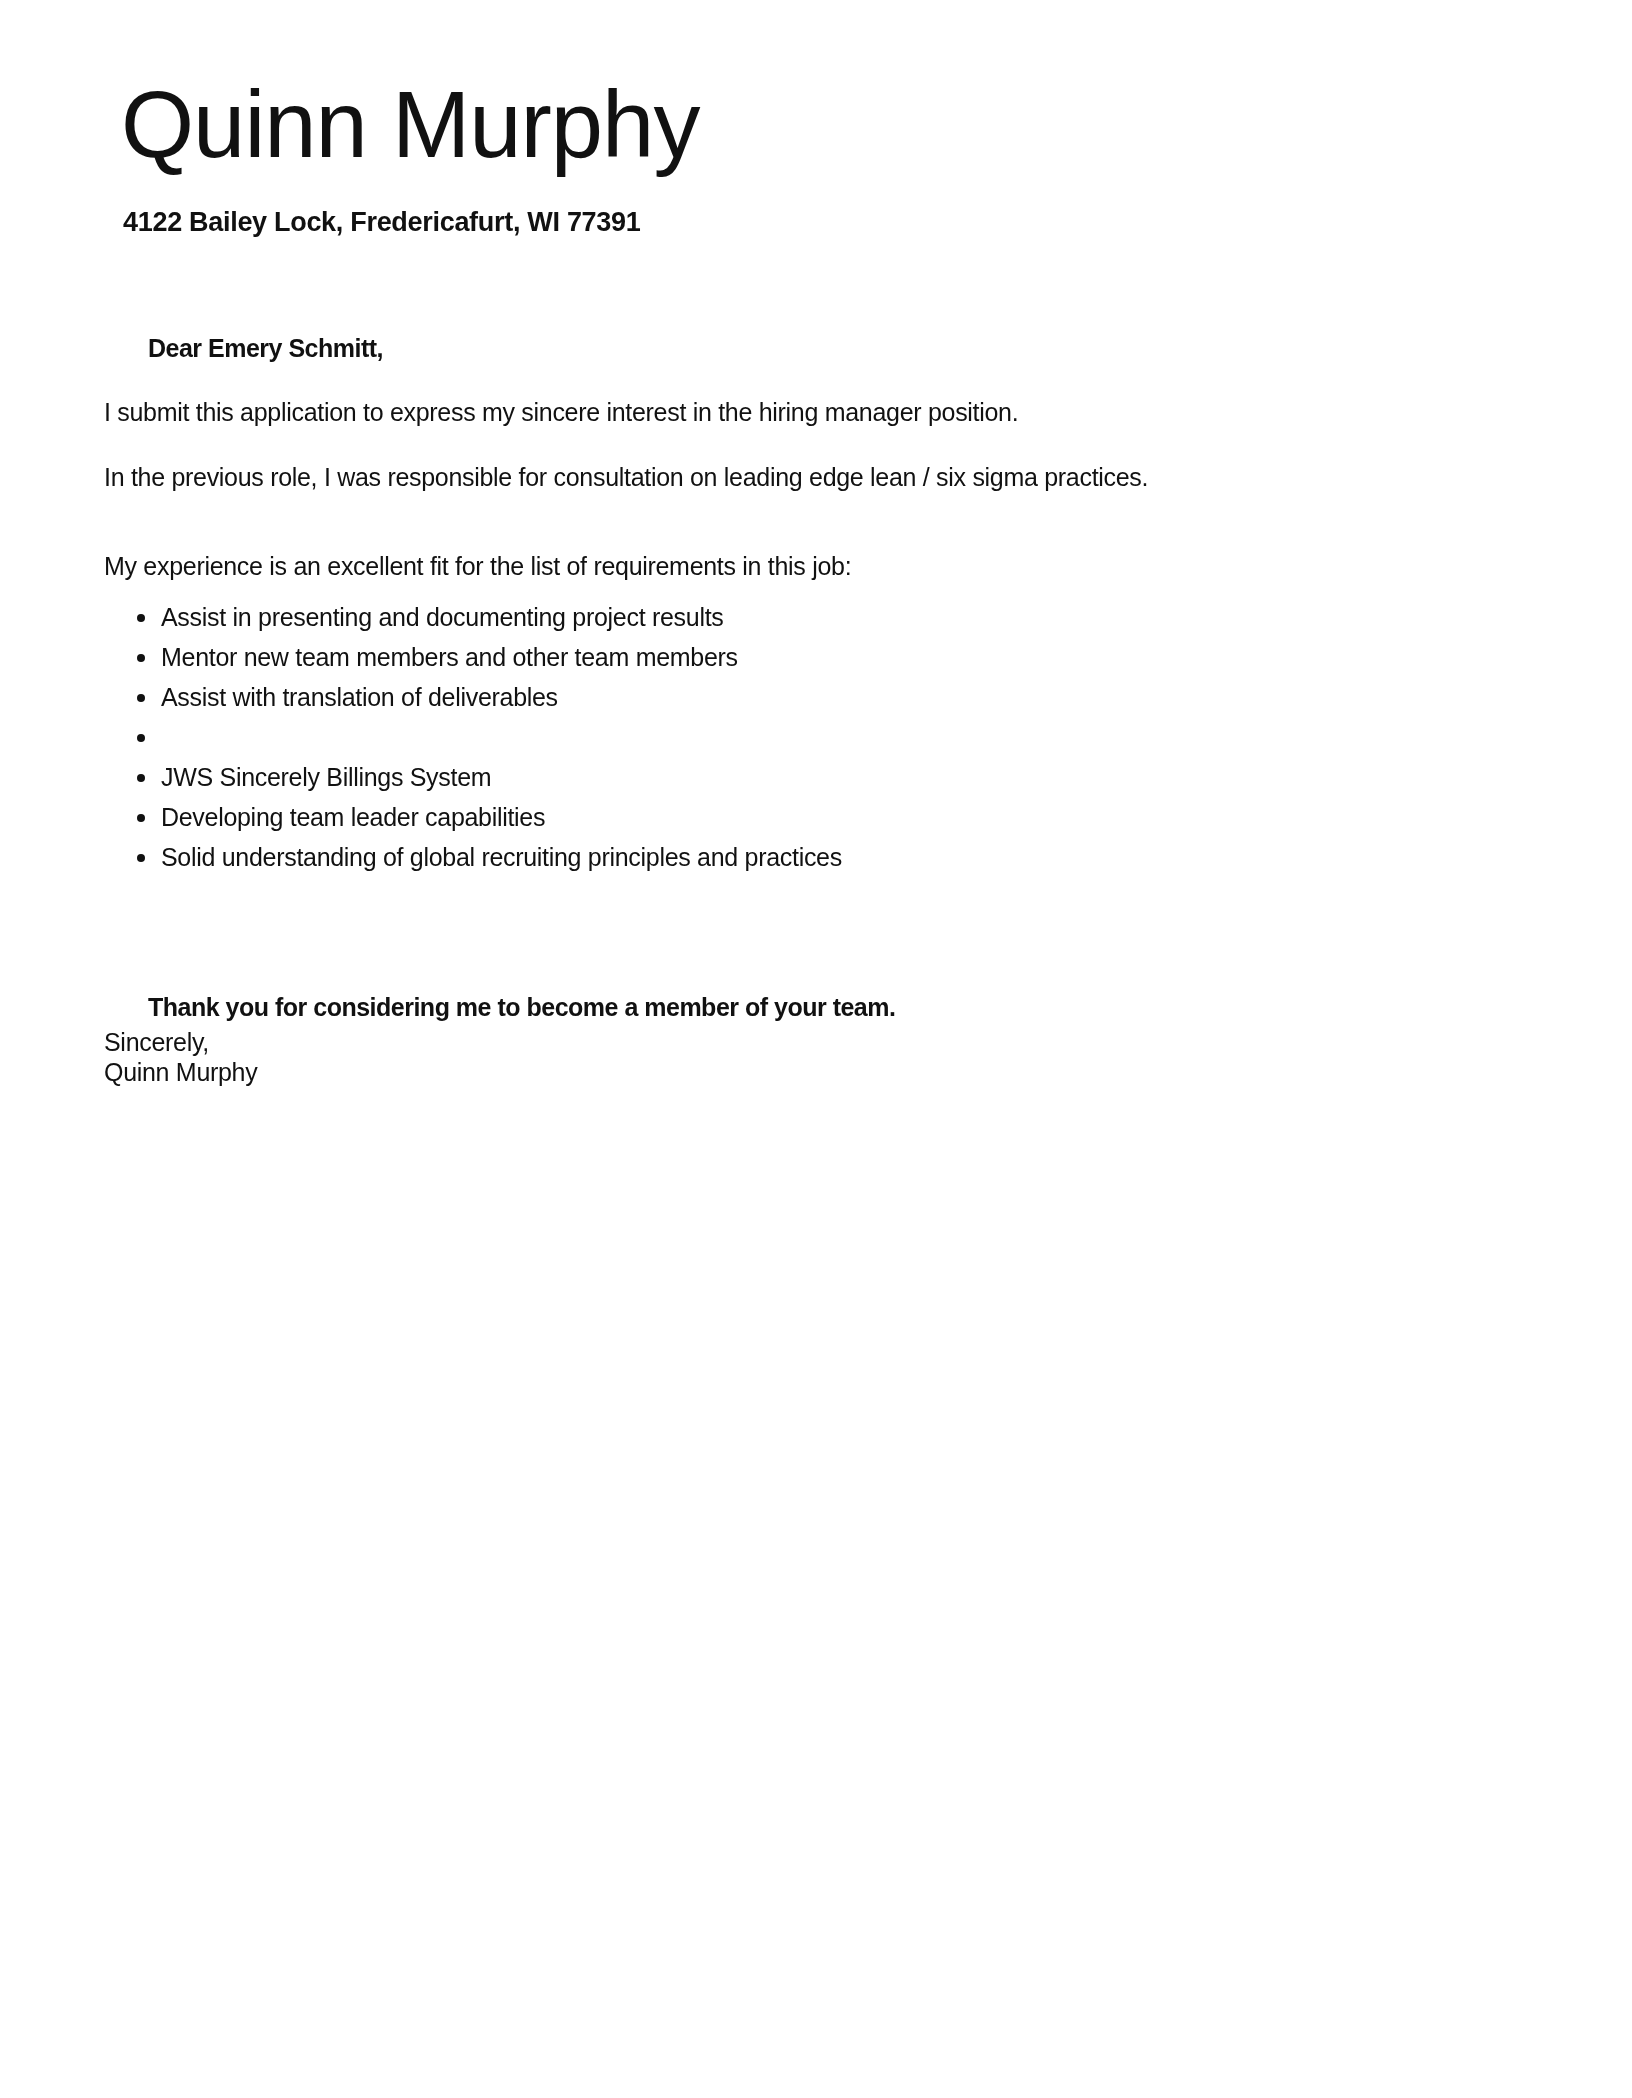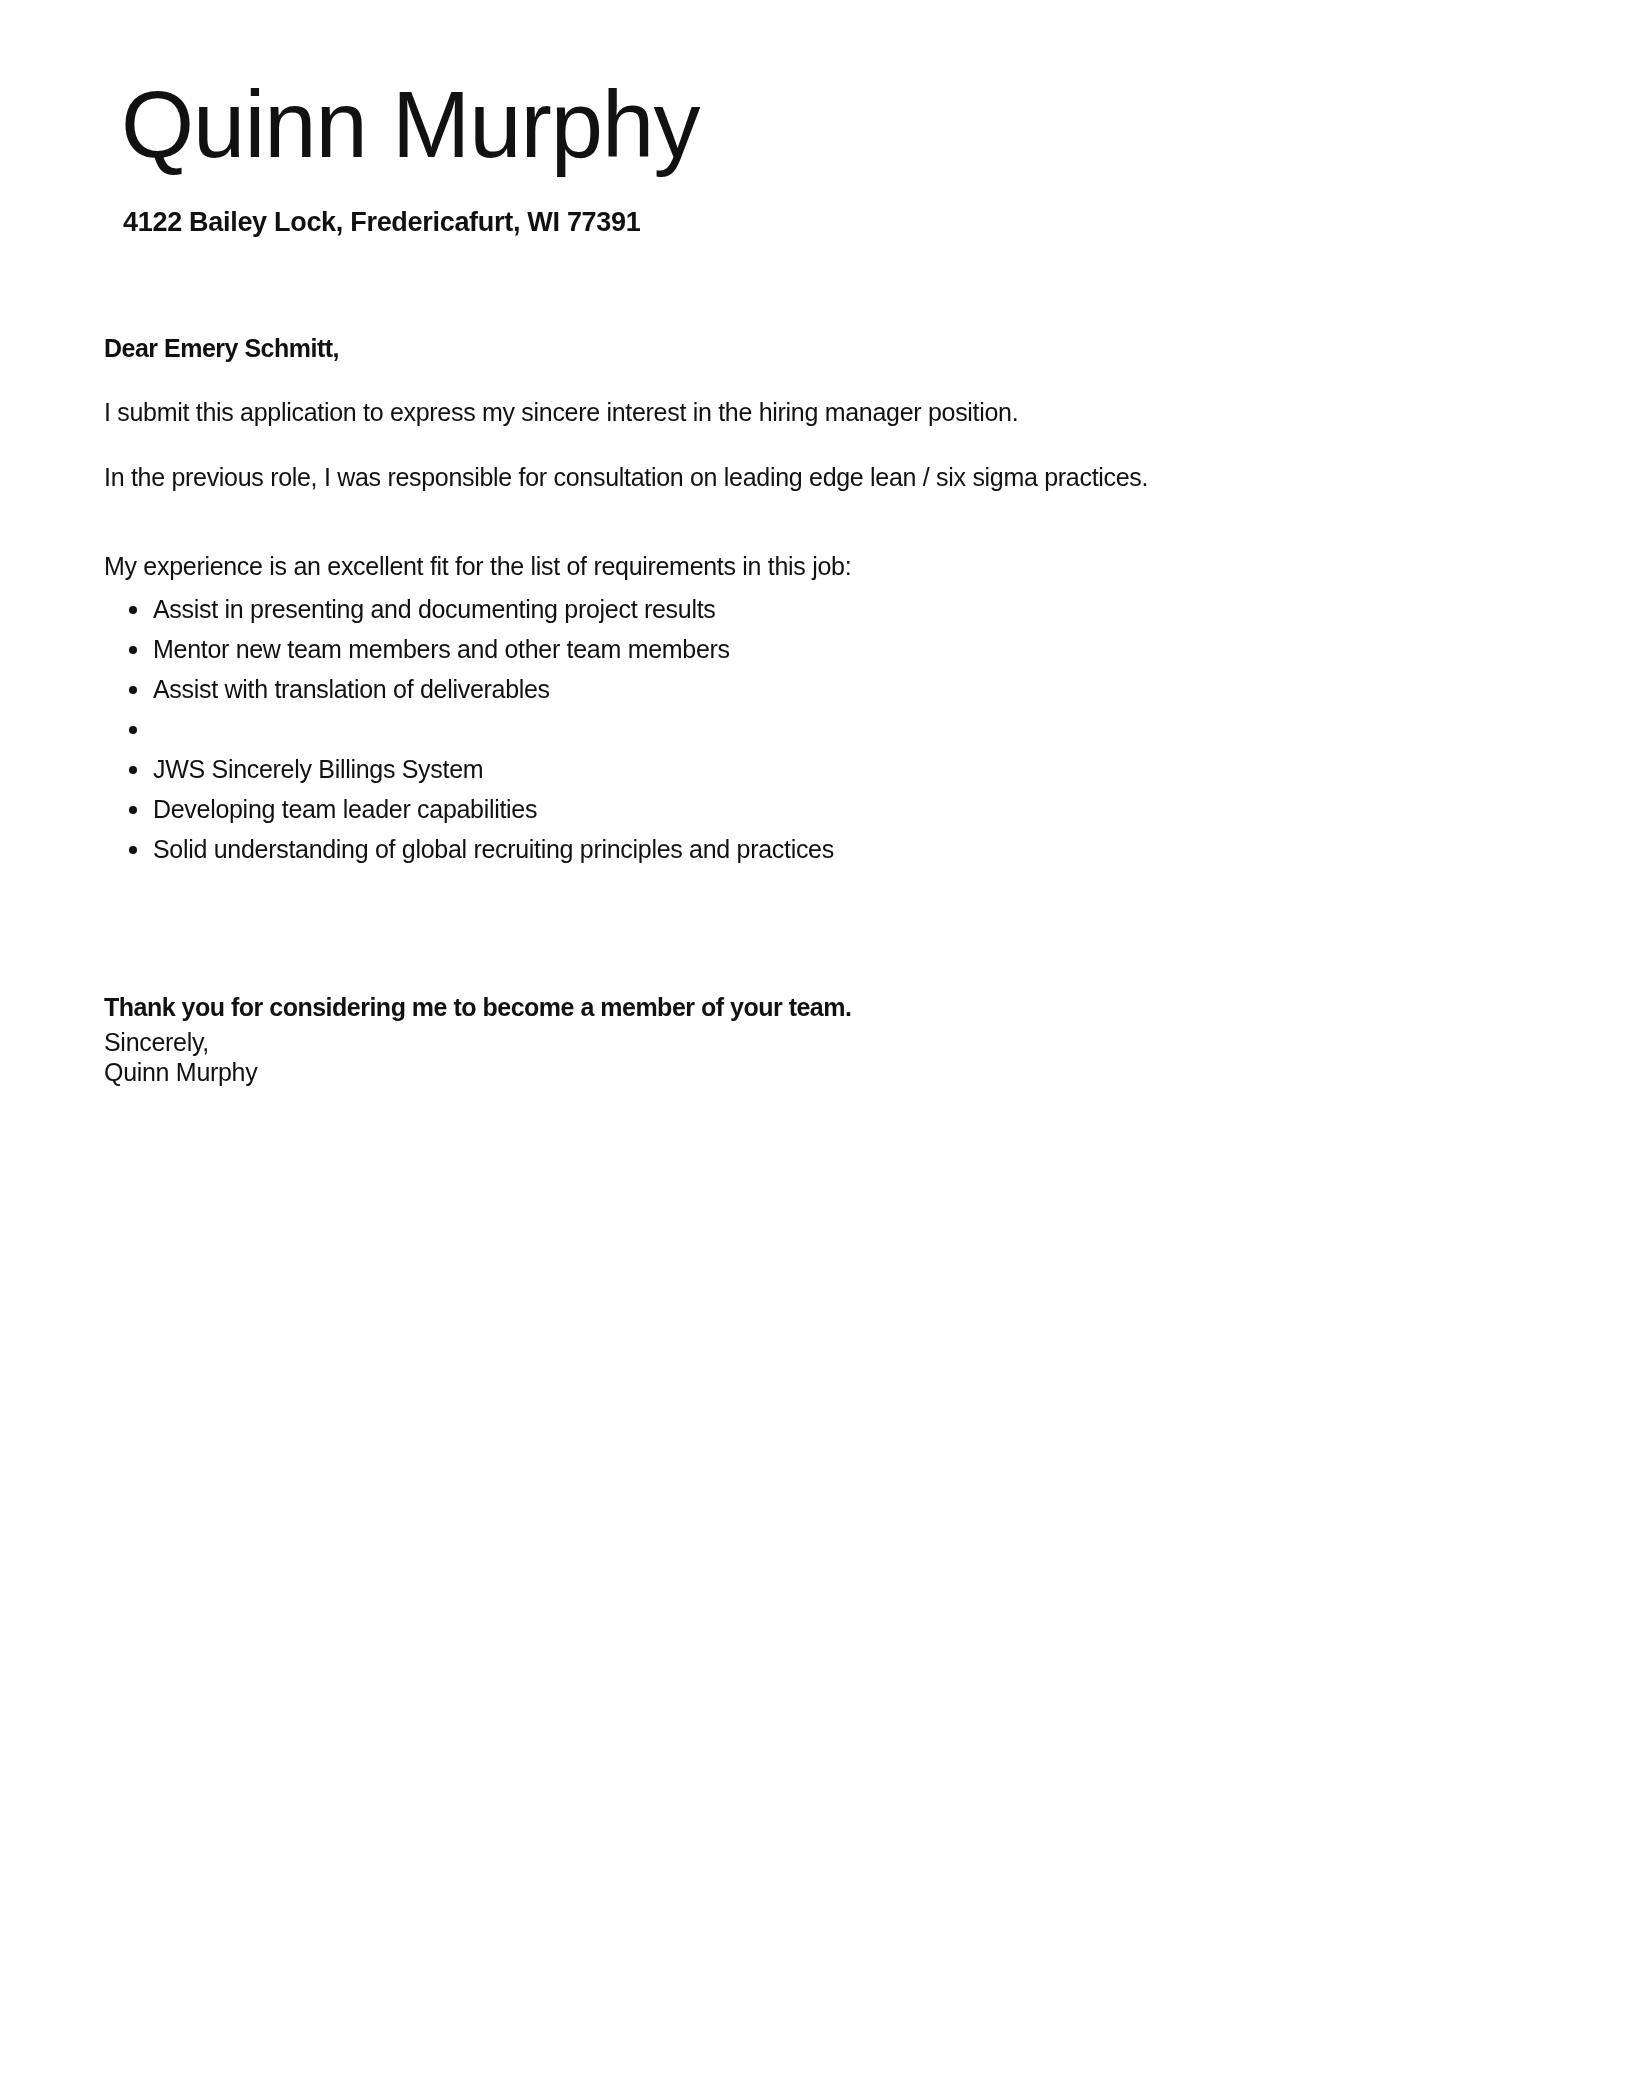--- a/index.html
+++ b/index.html
@@ -37,26 +37,26 @@
     .address {
       position: absolute;
       left: 123px;
       top: 206px;
       font-size: 27px;
       line-height: 32px;
       letter-spacing: -0.3px;
       white-space: nowrap;
       font-weight: bold;
     }
-    .bold { font-weight: 700; letter-spacing: -0.5px; }
+    .bold { font-weight: 700; letter-spacing: -0.5px; margin-left: 44px; }
     .bullets {
       position: absolute;
       left: 104px;
       top: 589px;
-      margin: 0;
+      margin: 8px;
       padding: 0;
       list-style: none;
     }
     .bullets li {
       position: relative;
       padding-left: 49px;
       font-size: 25px;
       line-height: 40px;
       height: 40px;
       letter-spacing: -0.3px;

